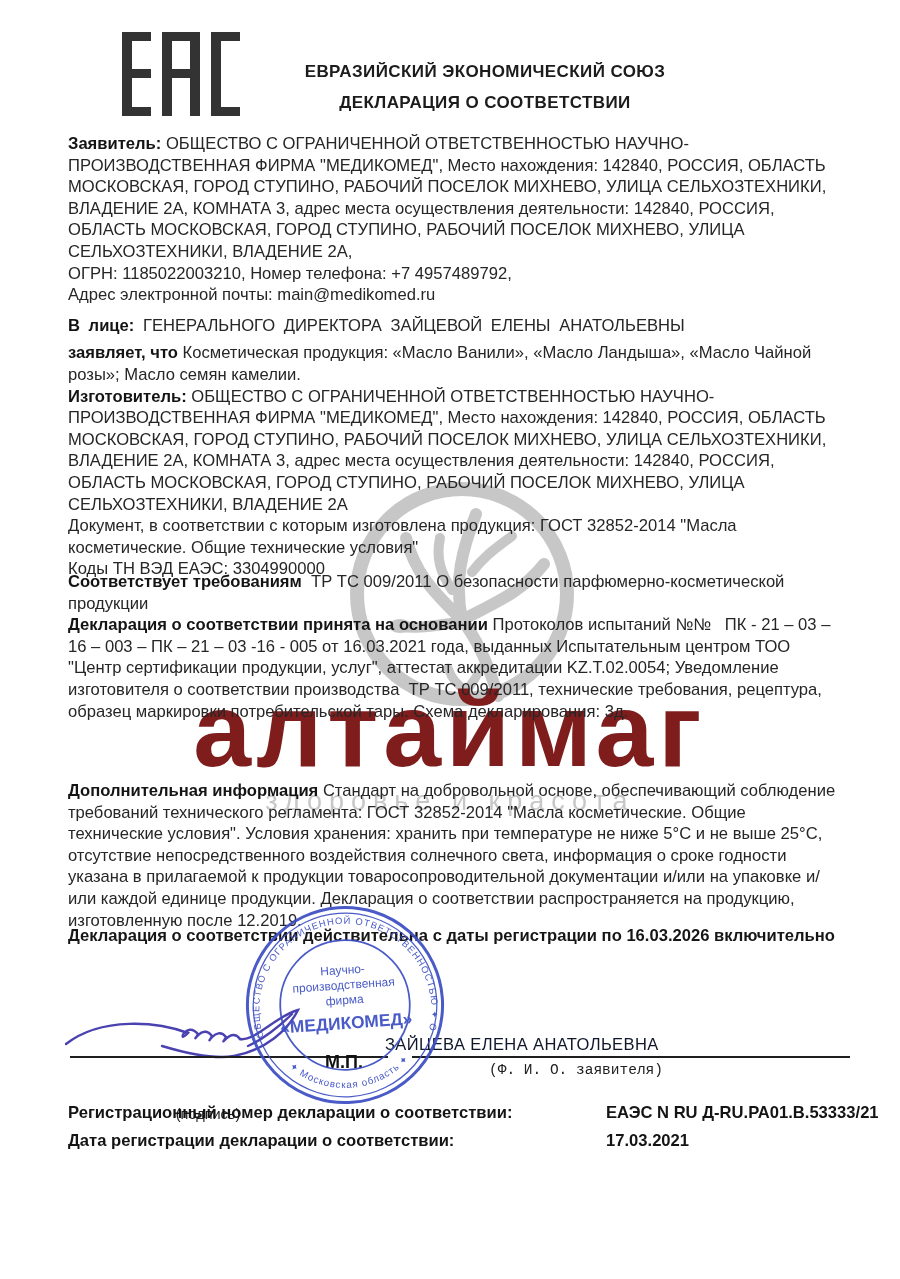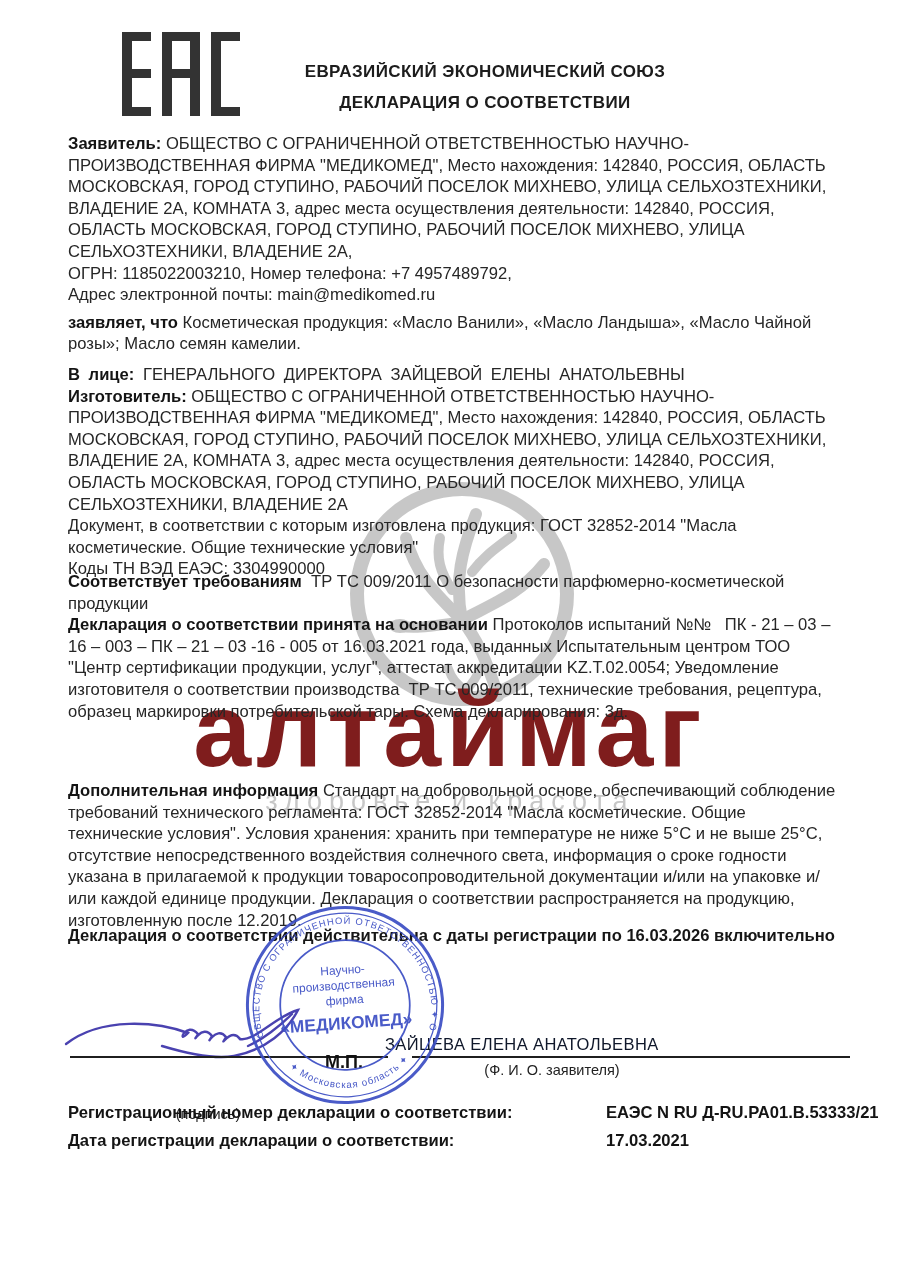--- a/index.html
+++ b/index.html
@@ -33,21 +33,21 @@
 
   
   .stamp{position:absolute;left:243px;top:903px;width:204px;height:204px;z-index:3;opacity:.93;
          transform:rotate(-4deg);pointer-events:none;}
   .sig{position:absolute;left:62px;top:1006px;width:270px;height:56px;z-index:2;}
   .line{position:absolute;background:#1f1f1f;height:2px;z-index:2;}
   #sig-line{left:70px;top:1056px;width:318px;}
   #fio-line{left:412px;top:1056px;width:438px;}
   .caption{position:absolute;font-size:14.5px;color:#222;z-index:2;}
   #sig-caption{left:208px;top:1062px;transform:translateX(-50%);margin-top:44px;}
-  #fio-caption{left:552px;top:1062px;transform:translateX(-50%);}
+  #fio-caption{left:576px;top:1062px;transform:translateX(-50%);font-family:Liberation Mono, monospace;}
   #mp{position:absolute;left:325px;top:1052px;font-size:18px;font-weight:700;color:#111;z-index:2;}
   #fio{position:absolute;left:385px;top:1035px;font-size:16.5px;color:#0f172a;letter-spacing:.4px;z-index:2;}
 
   
   .reg-row{position:absolute;left:68px;font-size:16.6px;font-weight:700;color:#141414;z-index:2;}
   #reg-num{top:1103px;}
   #reg-date{top:1131px;}
   .reg-val{position:absolute;left:492px;white-space:nowrap;margin-left:46px;}
 </style>
 </head>
@@ -93,23 +93,23 @@
   <div class="titles">
     <div class="title1">ЕВРАЗИЙСКИЙ ЭКОНОМИЧЕСКИЙ СОЮЗ</div>
     <div class="title2">ДЕКЛАРАЦИЯ О СООТВЕТСТВИИ</div>
   </div>
 
   <div class="col" id="chunk1">
     <p class="para"><b>Заявитель:</b><span> ОБЩЕСТВО С ОГРАНИЧЕННОЙ ОТВЕТСТВЕННОСТЬЮ НАУЧНО-ПРОИЗВОДСТВЕННАЯ ФИРМА "МЕДИКОМЕД", Место нахождения: 142840, РОССИЯ, ОБЛАСТЬ МОСКОВСКАЯ, ГОРОД СТУПИНО, РАБОЧИЙ ПОСЕЛОК МИХНЕВО, УЛИЦА СЕЛЬХОЗТЕХНИКИ, ВЛАДЕНИЕ 2А, КОМНАТА 3, адрес места осуществления деятельности: 142840, РОССИЯ, ОБЛАСТЬ МОСКОВСКАЯ, ГОРОД СТУПИНО, РАБОЧИЙ ПОСЕЛОК МИХНЕВО, УЛИЦА СЕЛЬХОЗТЕХНИКИ, ВЛАДЕНИЕ 2А,</span></p>
     <p class="para">ОГРН: 1185022003210, Номер телефона: +7 4957489792,</p>
     <p class="para">Адрес электронной почты: main@medikomed.ru</p>
 
+    <p class="para mt1 wide"><b>В лице:</b><span> ГЕНЕРАЛЬНОГО ДИРЕКТОРА  ЗАЙЦЕВОЙ  ЕЛЕНЫ  АНАТОЛЬЕВНЫ</span></p>
+
     <p class="para mt2"><b>заявляет, что</b><span> Косметическая продукция: «Масло Ванили», «Масло Ландыша», «Масло Чайной розы»; Масло семян камелии.</span></p>
-
-    <p class="para mt1 wide"><b>В лице:</b><span> ГЕНЕРАЛЬНОГО ДИРЕКТОРА  ЗАЙЦЕВОЙ  ЕЛЕНЫ  АНАТОЛЬЕВНЫ</span></p>
 
     <p class="para"><b> Изготовитель:</b><span> ОБЩЕСТВО С ОГРАНИЧЕННОЙ ОТВЕТСТВЕННОСТЬЮ НАУЧНО-ПРОИЗВОДСТВЕННАЯ ФИРМА "МЕДИКОМЕД", Место нахождения: 142840, РОССИЯ, ОБЛАСТЬ МОСКОВСКАЯ, ГОРОД СТУПИНО, РАБОЧИЙ ПОСЕЛОК МИХНЕВО, УЛИЦА СЕЛЬХОЗТЕХНИКИ, ВЛАДЕНИЕ 2А, КОМНАТА 3, адрес места осуществления деятельности: 142840, РОССИЯ, ОБЛАСТЬ МОСКОВСКАЯ, ГОРОД СТУПИНО, РАБОЧИЙ ПОСЕЛОК МИХНЕВО, УЛИЦА СЕЛЬХОЗТЕХНИКИ, ВЛАДЕНИЕ 2А</span></p>
     <p class="para">Документ, в соответствии с которым изготовлена продукция: ГОСТ 32852-2014 "Масла косметические. Общие технические условия"</p>
     <p class="para">Коды ТН ВЭД ЕАЭС: 3304990000</p>
   </div>
 
   <div class="col" id="chunk2">
     <p class="para"><b>Соответствует требованиям</b><span>&nbsp; ТР ТС 009/2011 О безопасности парфюмерно-косметической продукции</span></p>
     <p class="para"><b>Декларация о соответствии принята на основании</b><span> Протоколов испытаний №№&nbsp;&nbsp; ПК - 21 – 03 – 16 – 003 – ПК – 21 – 03 -16 - 005 от 16.03.2021 года, выданных Испытательным центром ТОО "Центр сертификации продукции, услуг", аттестат аккредитации KZ.Т.02.0054; Уведомление изготовителя о соответствии производства &nbsp;ТР ТС 009/2011, технические требования, рецептура, образец маркировки потребительской тары. Схема декларирования: 3д.</span></p>
   </div>

